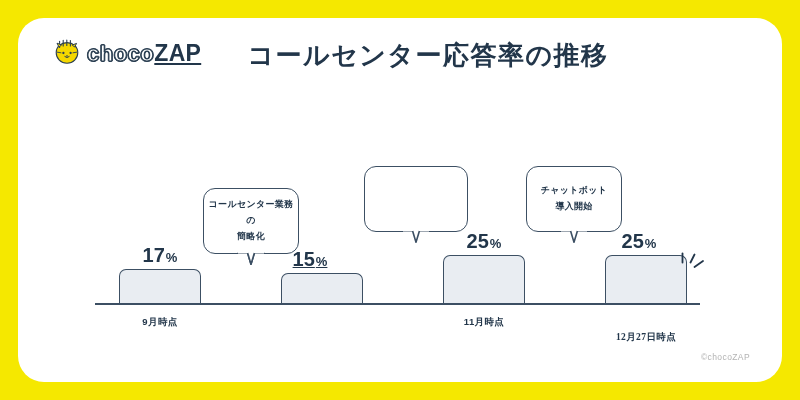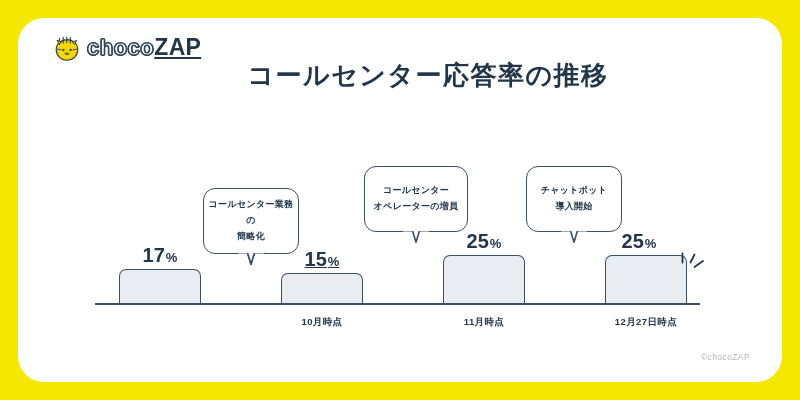--- a/index.html
+++ b/index.html
@@ -32,21 +32,21 @@
     border-radius: 26px;
     overflow: hidden;
   }
 
   
   #logo {
     position: absolute;
     left: 34px;
     top: 18px;
     display: flex;
-    align-items: flex-start;
+    align-items: center;
     gap: 5px;
     height: 34px;
   }
   #logo-mark { display: block; }
   #logo-word {
     display: flex;
     align-items: baseline;
     line-height: 1;
   }
   .logo-choco {
@@ -71,21 +71,20 @@
     position: absolute;
     left: 0;
     right: 0;
     top: 20px;
     text-align: center;
     font-size: 26px;
     font-weight: 700;
     letter-spacing: 1.5px;
     color: #22364a;
     padding-left: 56px;
-    margin-top: 20px;
   }
 
   
   .callout {
     position: absolute;
     box-sizing: border-box;
     border: 1.6px solid #3c4f63;
     border-radius: 12px;
     background: #ffffff;
     display: flex;
@@ -226,22 +225,20 @@
       <div class="callout-text">コールセンター業務の
 簡略化</div>
       <svg class="callout-tail" viewBox="0 0 26 14">
         <path d="M0.6 0 L0.6 1 L9.6 1 L13 12.2 L16.4 1 L25.4 1 L25.4 0" fill="#ffffff" stroke="#3c4f63" stroke-width="1.6" stroke-linejoin="round"></path>
         <path d="M0 0.4 L26 0.4" stroke="#ffffff" stroke-width="2.4"></path>
         <path d="M9.6 0.9 L13 12.2 L16.4 0.9" fill="#ffffff" stroke="#3c4f63" stroke-width="1.6" stroke-linejoin="round"></path>
       </svg>
     </div>
 
     <div class="callout" style="left:346px; top:148px; width:104px; height:66px;">
-      <div class="callout-text">コールセンター
-オペレーターの増員</div>
       <svg class="callout-tail" viewBox="0 0 26 14">
         <path d="M0 0.4 L26 0.4" stroke="#ffffff" stroke-width="2.4"></path>
         <path d="M9.6 0.9 L13 12.2 L16.4 0.9" fill="#ffffff" stroke="#3c4f63" stroke-width="1.6" stroke-linejoin="round"></path>
       </svg>
     </div>
 
     <div class="callout" style="left:508px; top:148px; width:96px; height:66px;">
       <div class="callout-text">チャットボット
 導入開始</div>
       <svg class="callout-tail" viewBox="0 0 26 14">
@@ -251,38 +248,38 @@
     </div>
 
     <div id="chart">
 
       <div id="axis-line"></div>
 
       <div class="bar" style="left:101px; top:251px; width:82px; height:34px;"></div>
       <div class="bar-value" style="left:101px; top:226px; width:82px;">
         <span class="num">17</span><span class="pct">%</span>
       </div>
+      <div class="bar-label" style="left:81px; top:298px; width:122px;">9月時点</div>
 
       <div class="bar" style="left:263px; top:255px; width:82px; height:30px;"></div>
-      <div class="bar-value" style="left:263px; top:230px; width:82px;text-decoration:underline;">
+      <div class="bar-value" style="left:251px; top:230px; width:82px;text-decoration:underline;">
         <span class="num">15</span><span class="pct">%</span>
       </div>
-      <div class="bar-label" style="left:243px; top:298px; width:122px;">10月時点</div>
 
       <div class="bar" style="left:425px; top:237px; width:82px; height:48px;"></div>
       <div class="bar-value" style="left:425px; top:212px; width:82px;">
         <span class="num">25</span><span class="pct">%</span>
       </div>
       <div class="bar-label" style="left:405px; top:298px; width:122px;">11月時点</div>
 
       <div class="bar" style="left:587px; top:237px; width:82px; height:48px;"></div>
       <div class="bar-value" style="left:580px; top:212px; width:82px;">
         <span class="num">25</span><span class="pct">%</span>
       </div>
-      <div class="bar-label" style="left:567px; top:298px; width:122px;">12月27日時点</div>
+      <div class="bar-label" style="left:567px; top:313px; width:122px;font-family:Liberation Serif, serif;">12月27日時点</div>
 
       <svg id="sparkle" viewBox="0 0 36 30">
         <path d="M7.5 12.5 L7.5 3.5" stroke="#22364a" stroke-width="1.8" stroke-linecap="round"></path>
         <path d="M15.5 12.5 L19.5 4.5" stroke="#22364a" stroke-width="1.8" stroke-linecap="round"></path>
         <path d="M19.5 17.0 L28.0 11.0" stroke="#22364a" stroke-width="1.8" stroke-linecap="round"></path>
       </svg>
 
     </div>
 
     <div id="footer-credit">©chocoZAP</div>

